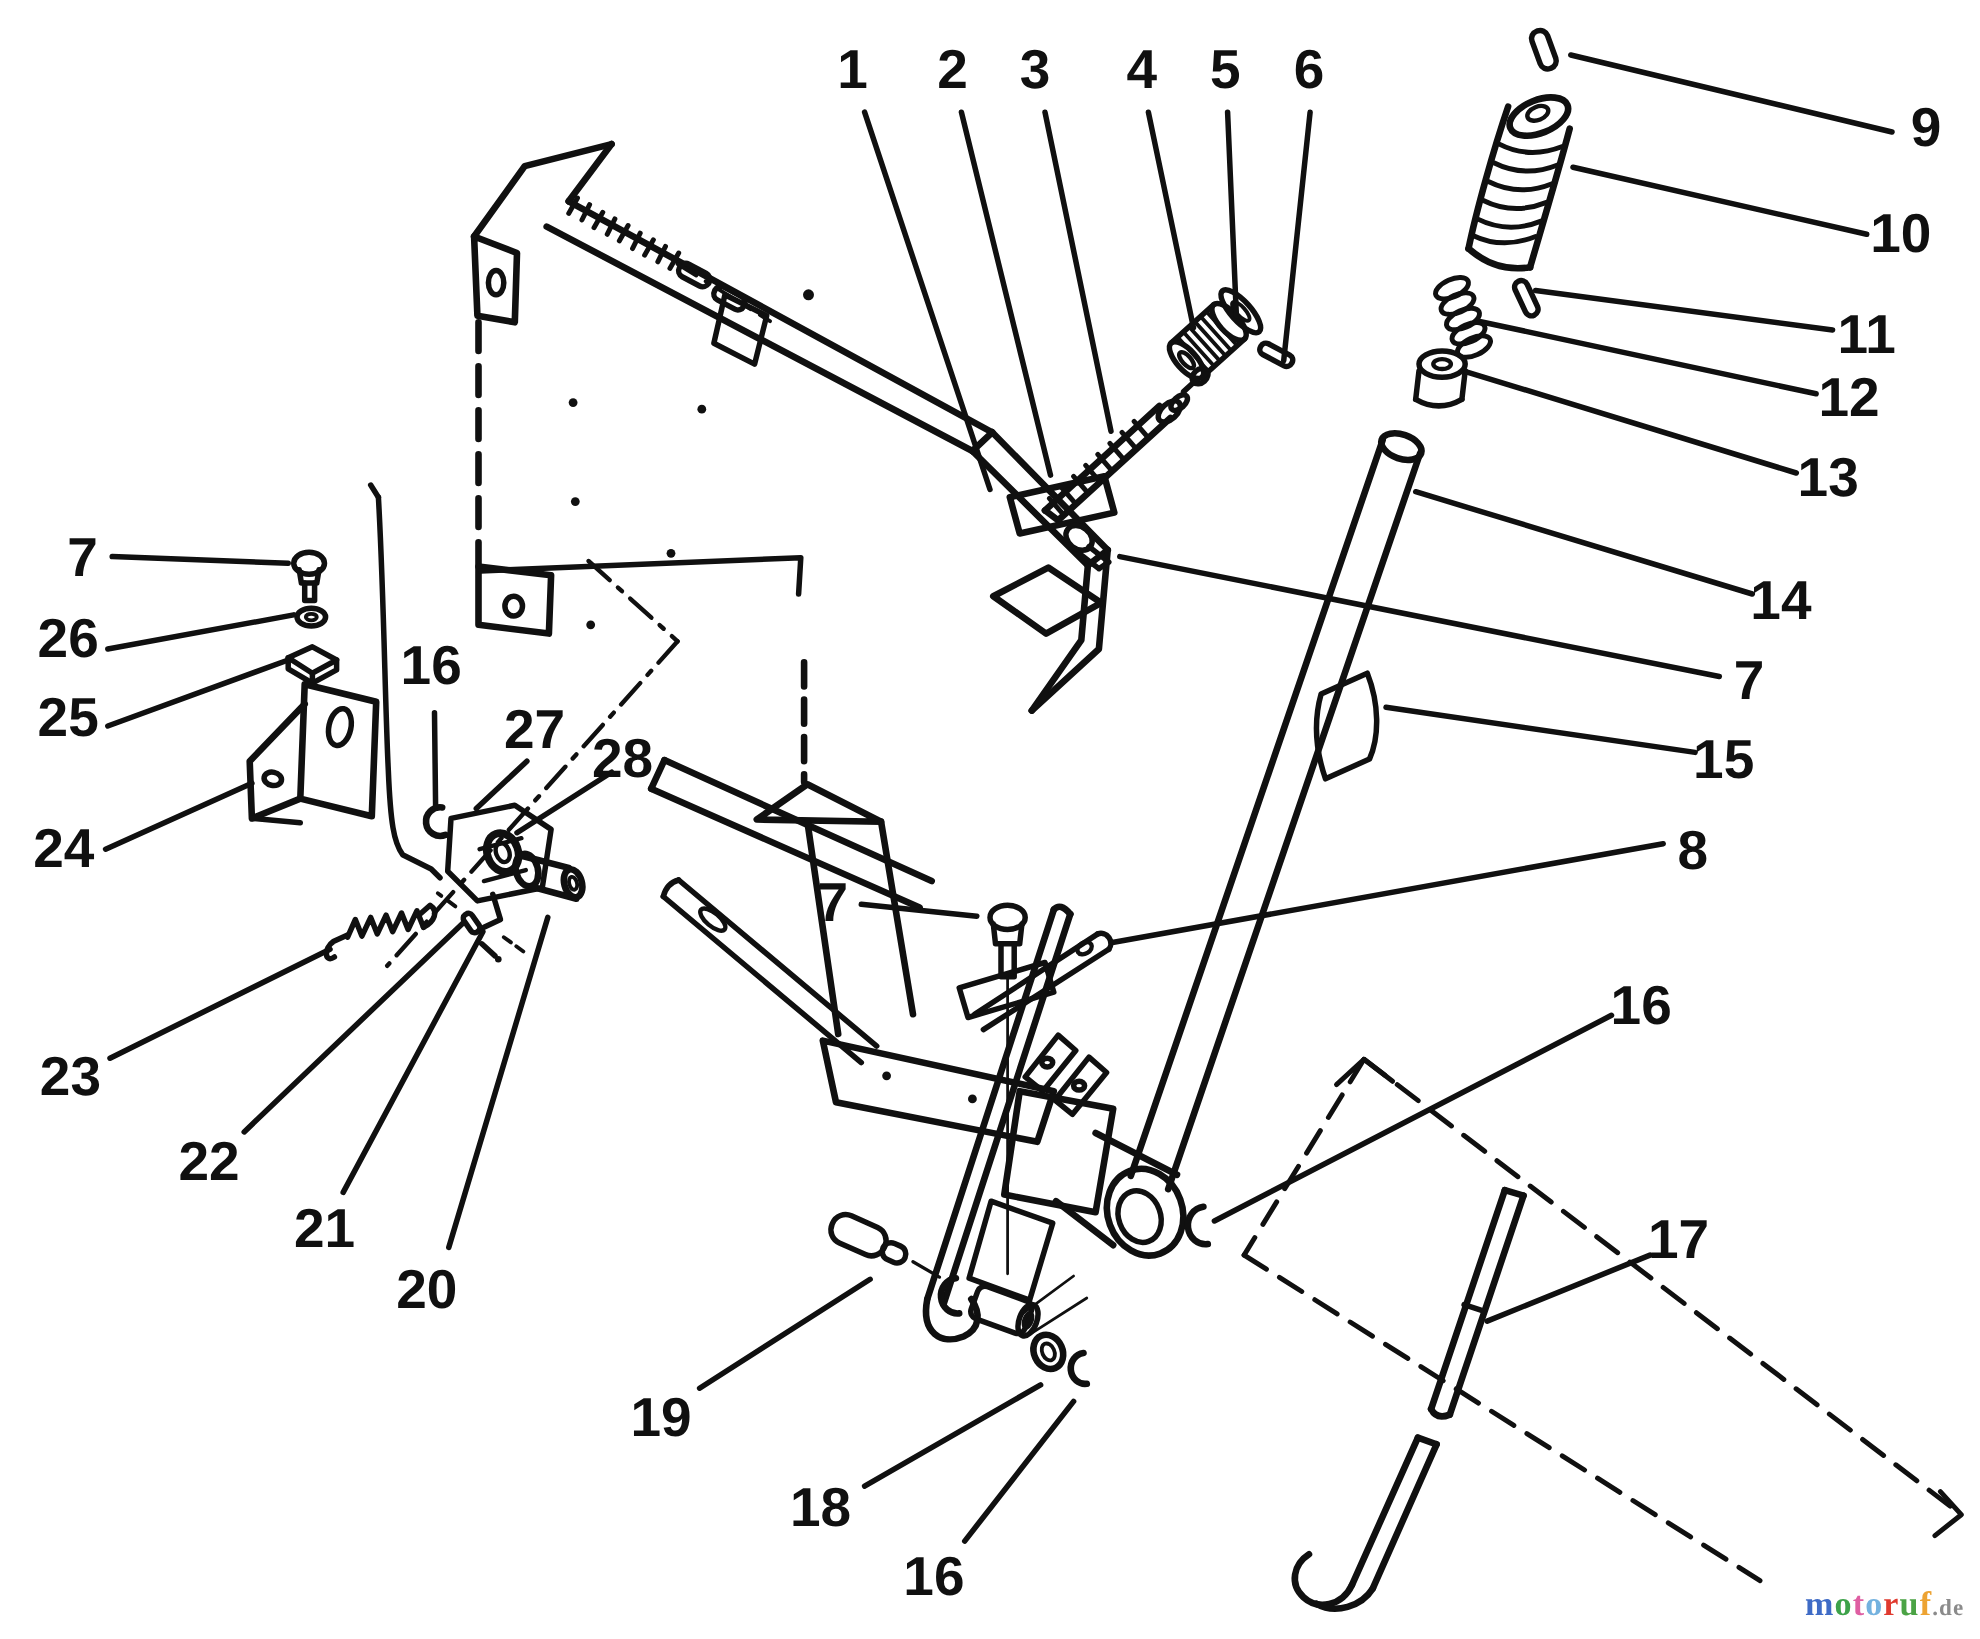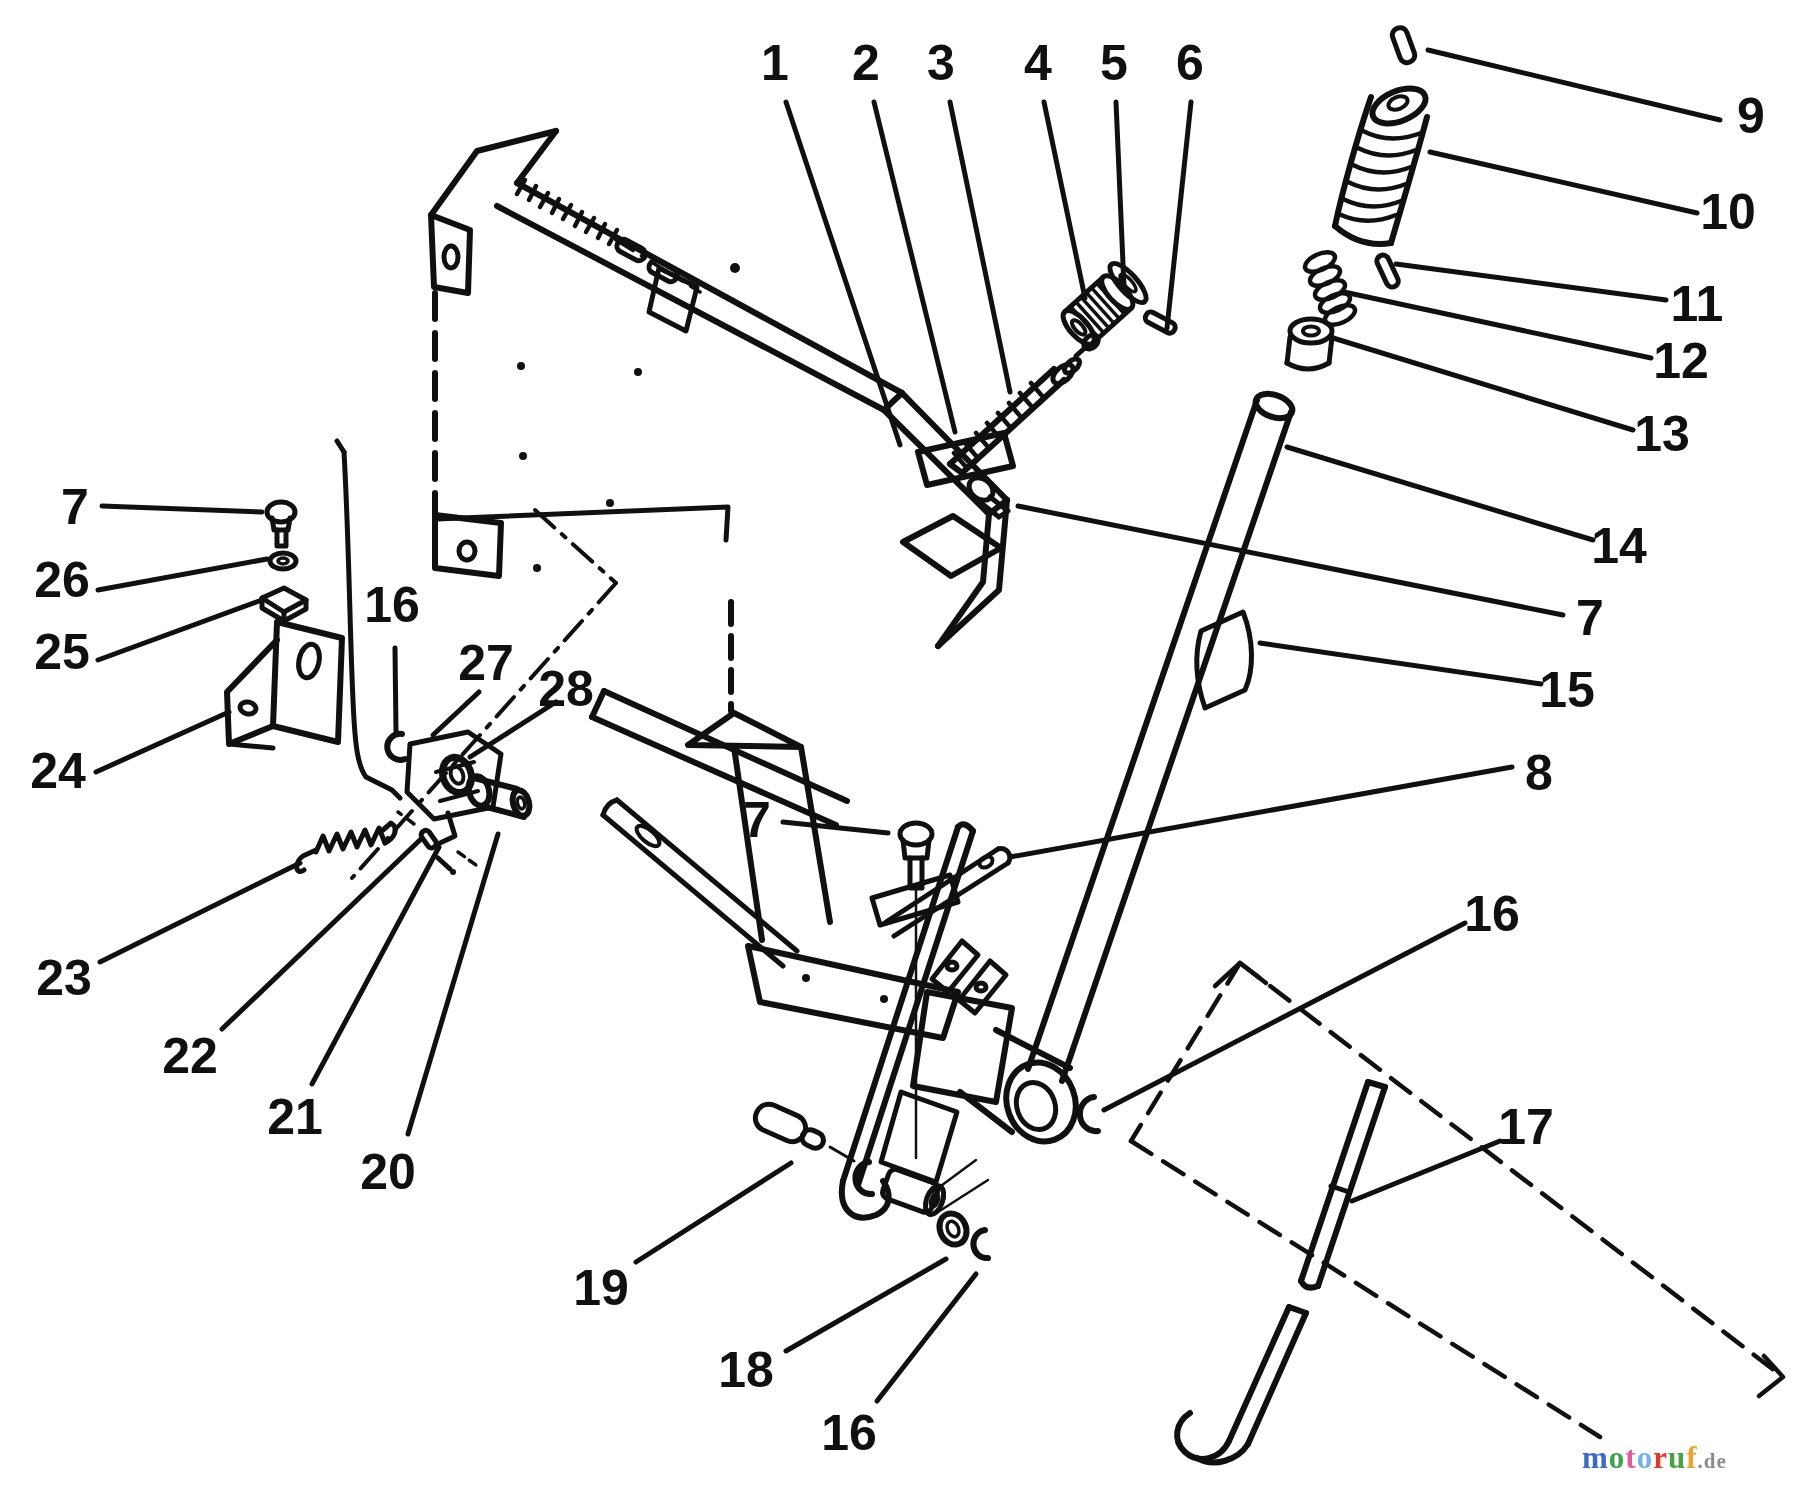--- a/index.html
+++ b/index.html
@@ -355,17 +355,17 @@
         <text x="757" y="837" text-anchor="middle" class="callout-label" stroke="none">7</text>
         <line x1="636" y1="1262" x2="791" y2="1163" stroke="#101010" stroke-width="5"></line>
         <text x="601" y="1305" text-anchor="middle" class="callout-label" stroke="none">19</text>
         <line x1="786" y1="1351" x2="946" y2="1259" stroke="#101010" stroke-width="5"></line>
         <text x="746" y="1387" text-anchor="middle" class="callout-label" stroke="none">18</text>
         <line x1="877" y1="1401" x2="976" y2="1274" stroke="#101010" stroke-width="5"></line>
         <text x="849" y="1450" text-anchor="middle" class="callout-label" stroke="none">16</text>
       </g>
 </svg>
 
-<div class="watermark" style="left:1582px;top:1440px;">
+<div class="watermark" style="left:1641px;top:1440px;">
   <span id="wm-word"><span style="color: rgb(63, 107, 198);">m</span><span style="color: rgb(61, 162, 74);">o</span><span style="color: rgb(223, 94, 162);">t</span><span style="color: rgb(116, 178, 223);">o</span><span style="color: rgb(224, 58, 47);">r</span><span style="color: rgb(75, 163, 69);">u</span><span style="color: rgb(237, 163, 50);">f</span></span><span id="wm-suffix" class="suffix" style="color: rgb(139, 139, 139);">.de</span>
 </div>
 
 </div>
 
 </body></html>

